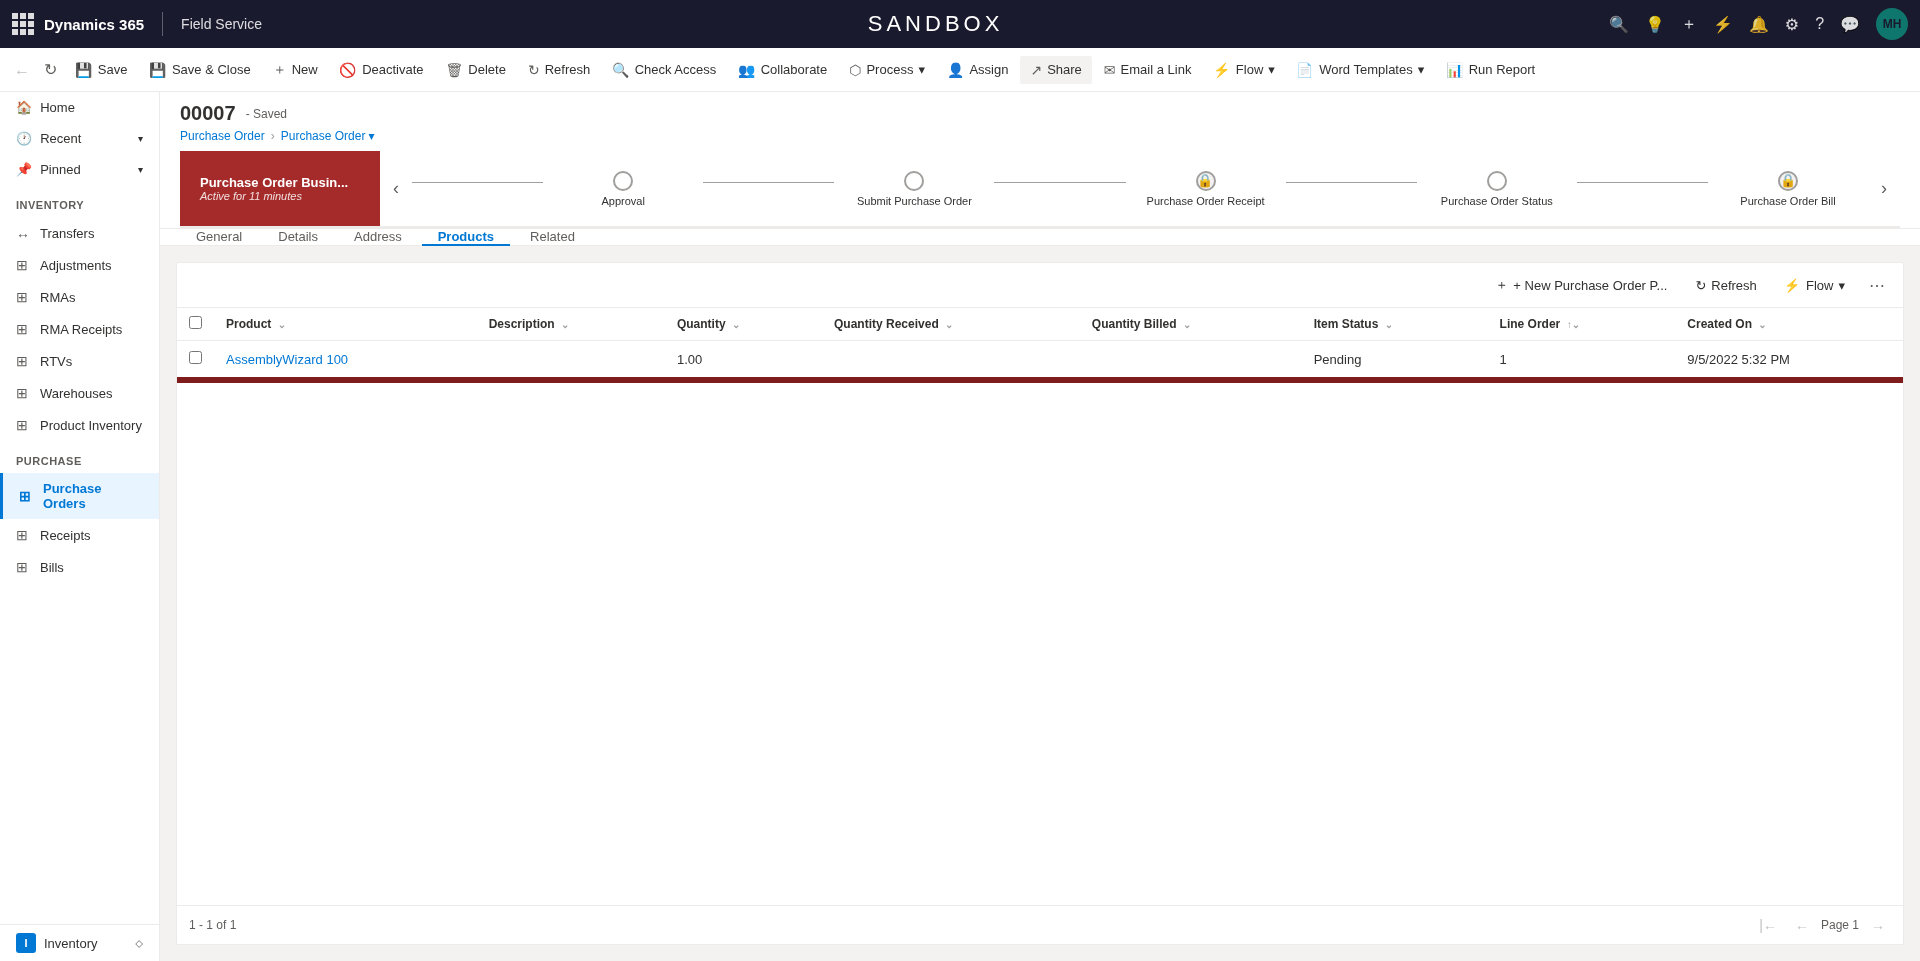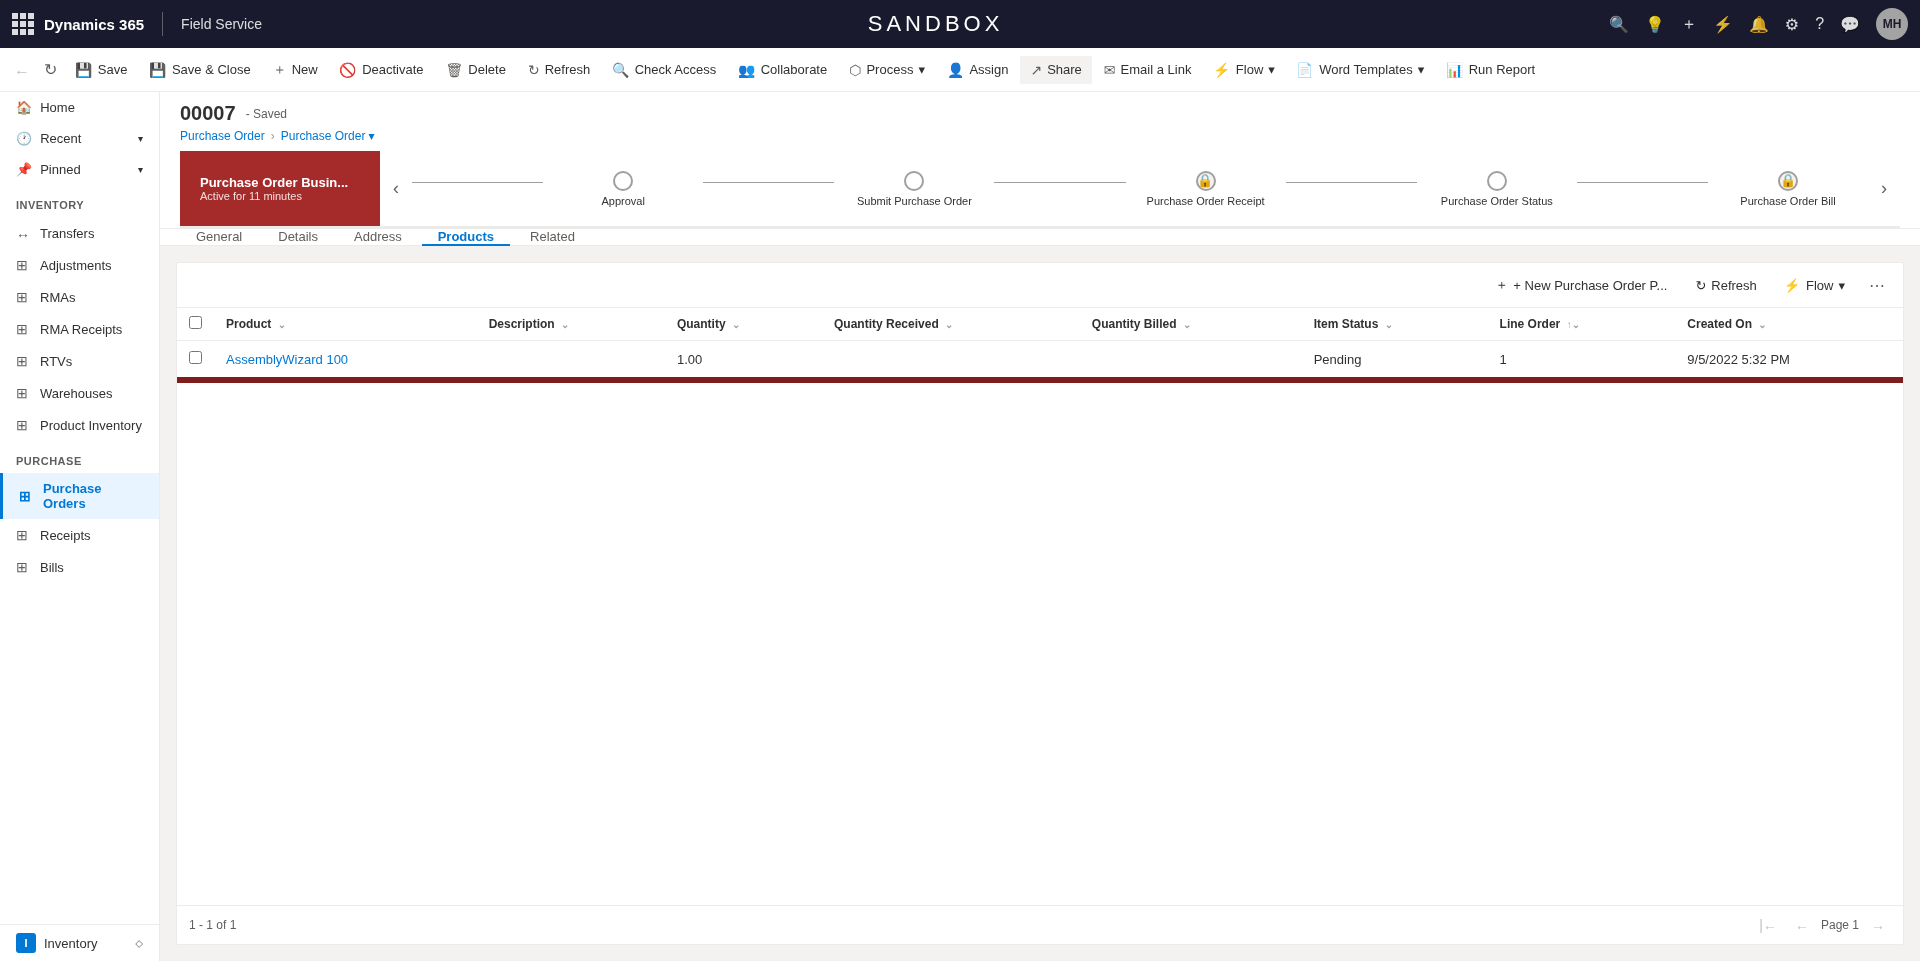--- a/index.html
+++ b/index.html
@@ -17,21 +17,21 @@
     }
     .top-nav-grid { display: flex; align-items: center; cursor: pointer; opacity: 0.85; }
     .grid-icon { display: grid; grid-template-columns: repeat(3,6px); gap: 2px; }
     .grid-icon span { width: 6px; height: 6px; background: white; display: block; }
     .brand-divider { width: 1px; height: 24px; background: rgba(255,255,255,0.3); margin: 0 8px; }
     .brand-name { font-size: 15px; font-weight: 600; color: white; }
     .app-name { font-size: 14px; color: rgba(255,255,255,0.85); }
     .sandbox-title { flex: 1; text-align: center; font-size: 22px; font-weight: 300; letter-spacing: 4px; color: white; }
     .top-nav-icons { display: flex; align-items: center; gap: 16px; }
     .top-nav-icon { color: rgba(255,255,255,0.85); cursor: pointer; font-size: 16px; }
-    .avatar { width: 32px; height: 32px; border-radius: 50%; background: #a3a3a3; display: flex; align-items: center; justify-content: center; font-size: 12px; font-weight: 600; color: #1a1a2e; cursor: pointer; }
+    .avatar { width: 32px; height: 32px; border-radius: 50%; background: #0f766e; display: flex; align-items: center; justify-content: center; font-size: 12px; font-weight: 600; color: #1a1a2e; cursor: pointer; }
 
     
     .toolbar {
       display: flex;
       align-items: center;
       background: white;
       border-bottom: 1px solid #edebe9;
       padding: 0 8px;
       height: 44px;
       gap: 2px;
@@ -180,21 +180,21 @@
     .active-stage-box {
       background: #a52a2a;
       color: white;
       padding: 24px 20px;
       display: flex;
       flex-direction: column;
       justify-content: center;
       min-width: 200px;
     }
     .active-stage-box .stage-title { font-size: 13px; font-weight: 600; }
-    .active-stage-box .stage-time { font-size: 11px; opacity: 0.85; }
+    .active-stage-box .stage-time { font-size: 11px; opacity: 0.85; font-style: italic; }
 
     
     .tab-bar {
       display: flex;
       background: white;
       border-bottom: 1px solid #edebe9;
       padding: 0 20px;
       gap: 4px;
     }
     .tab {

